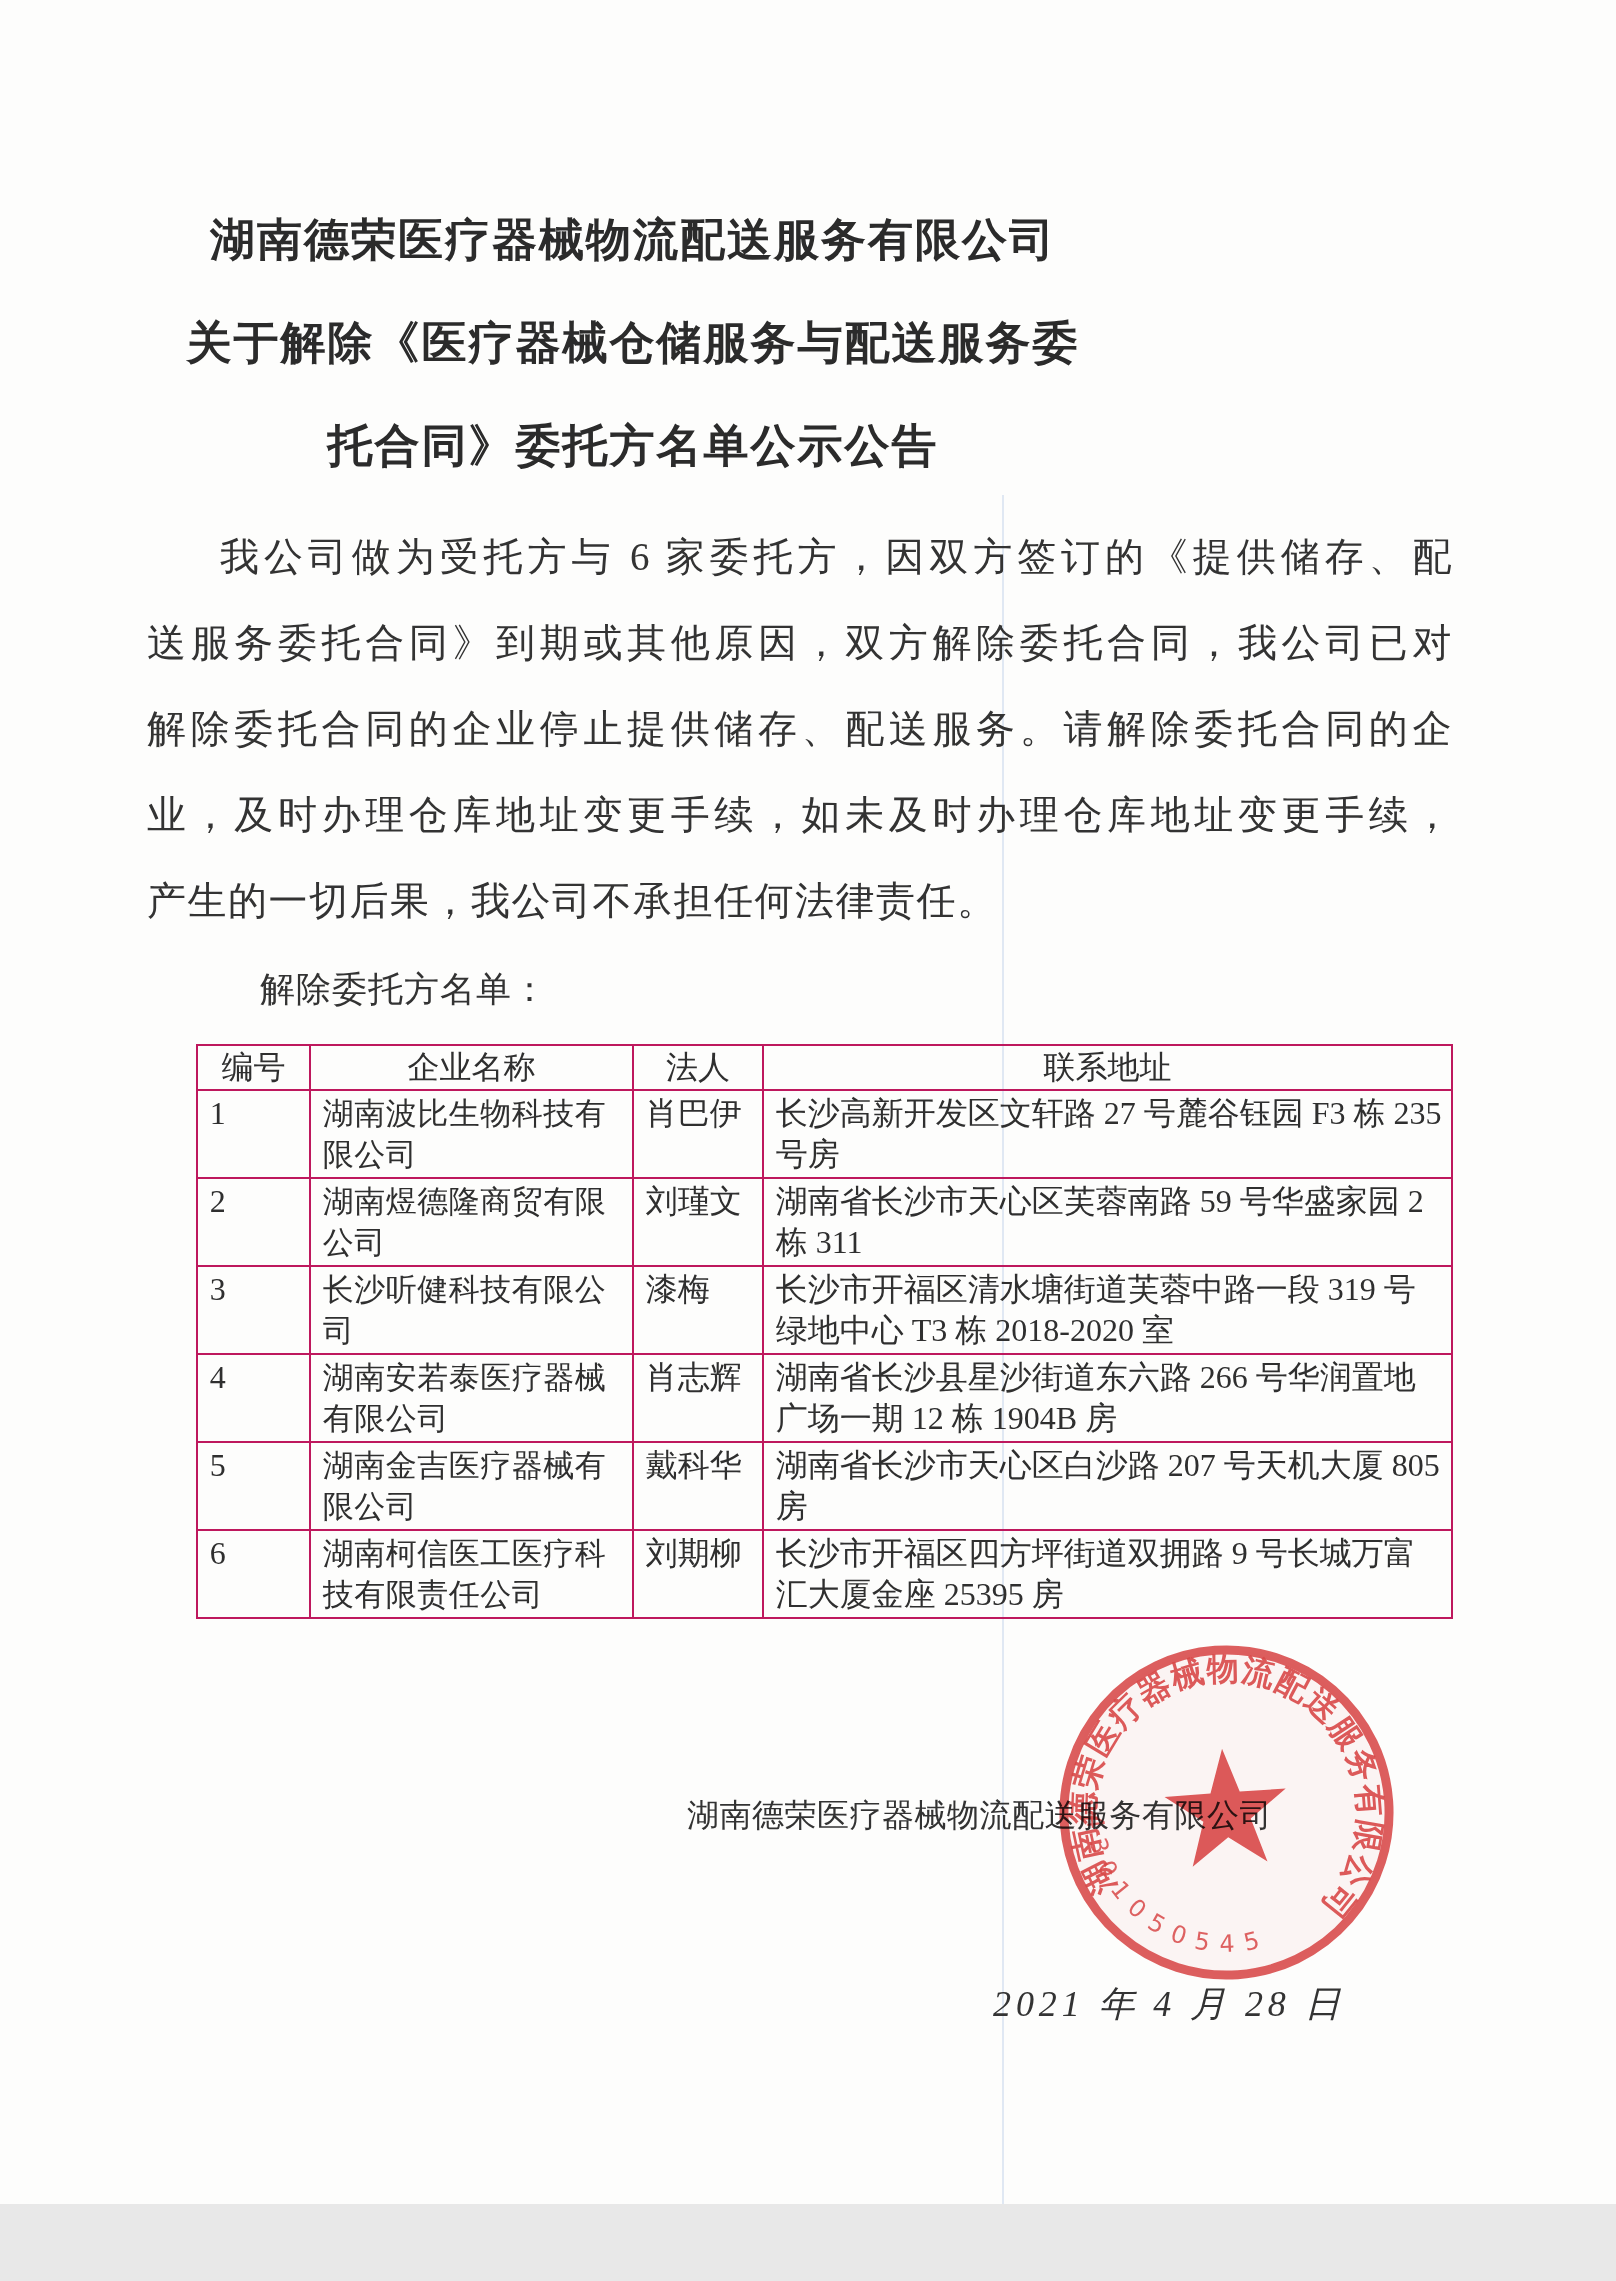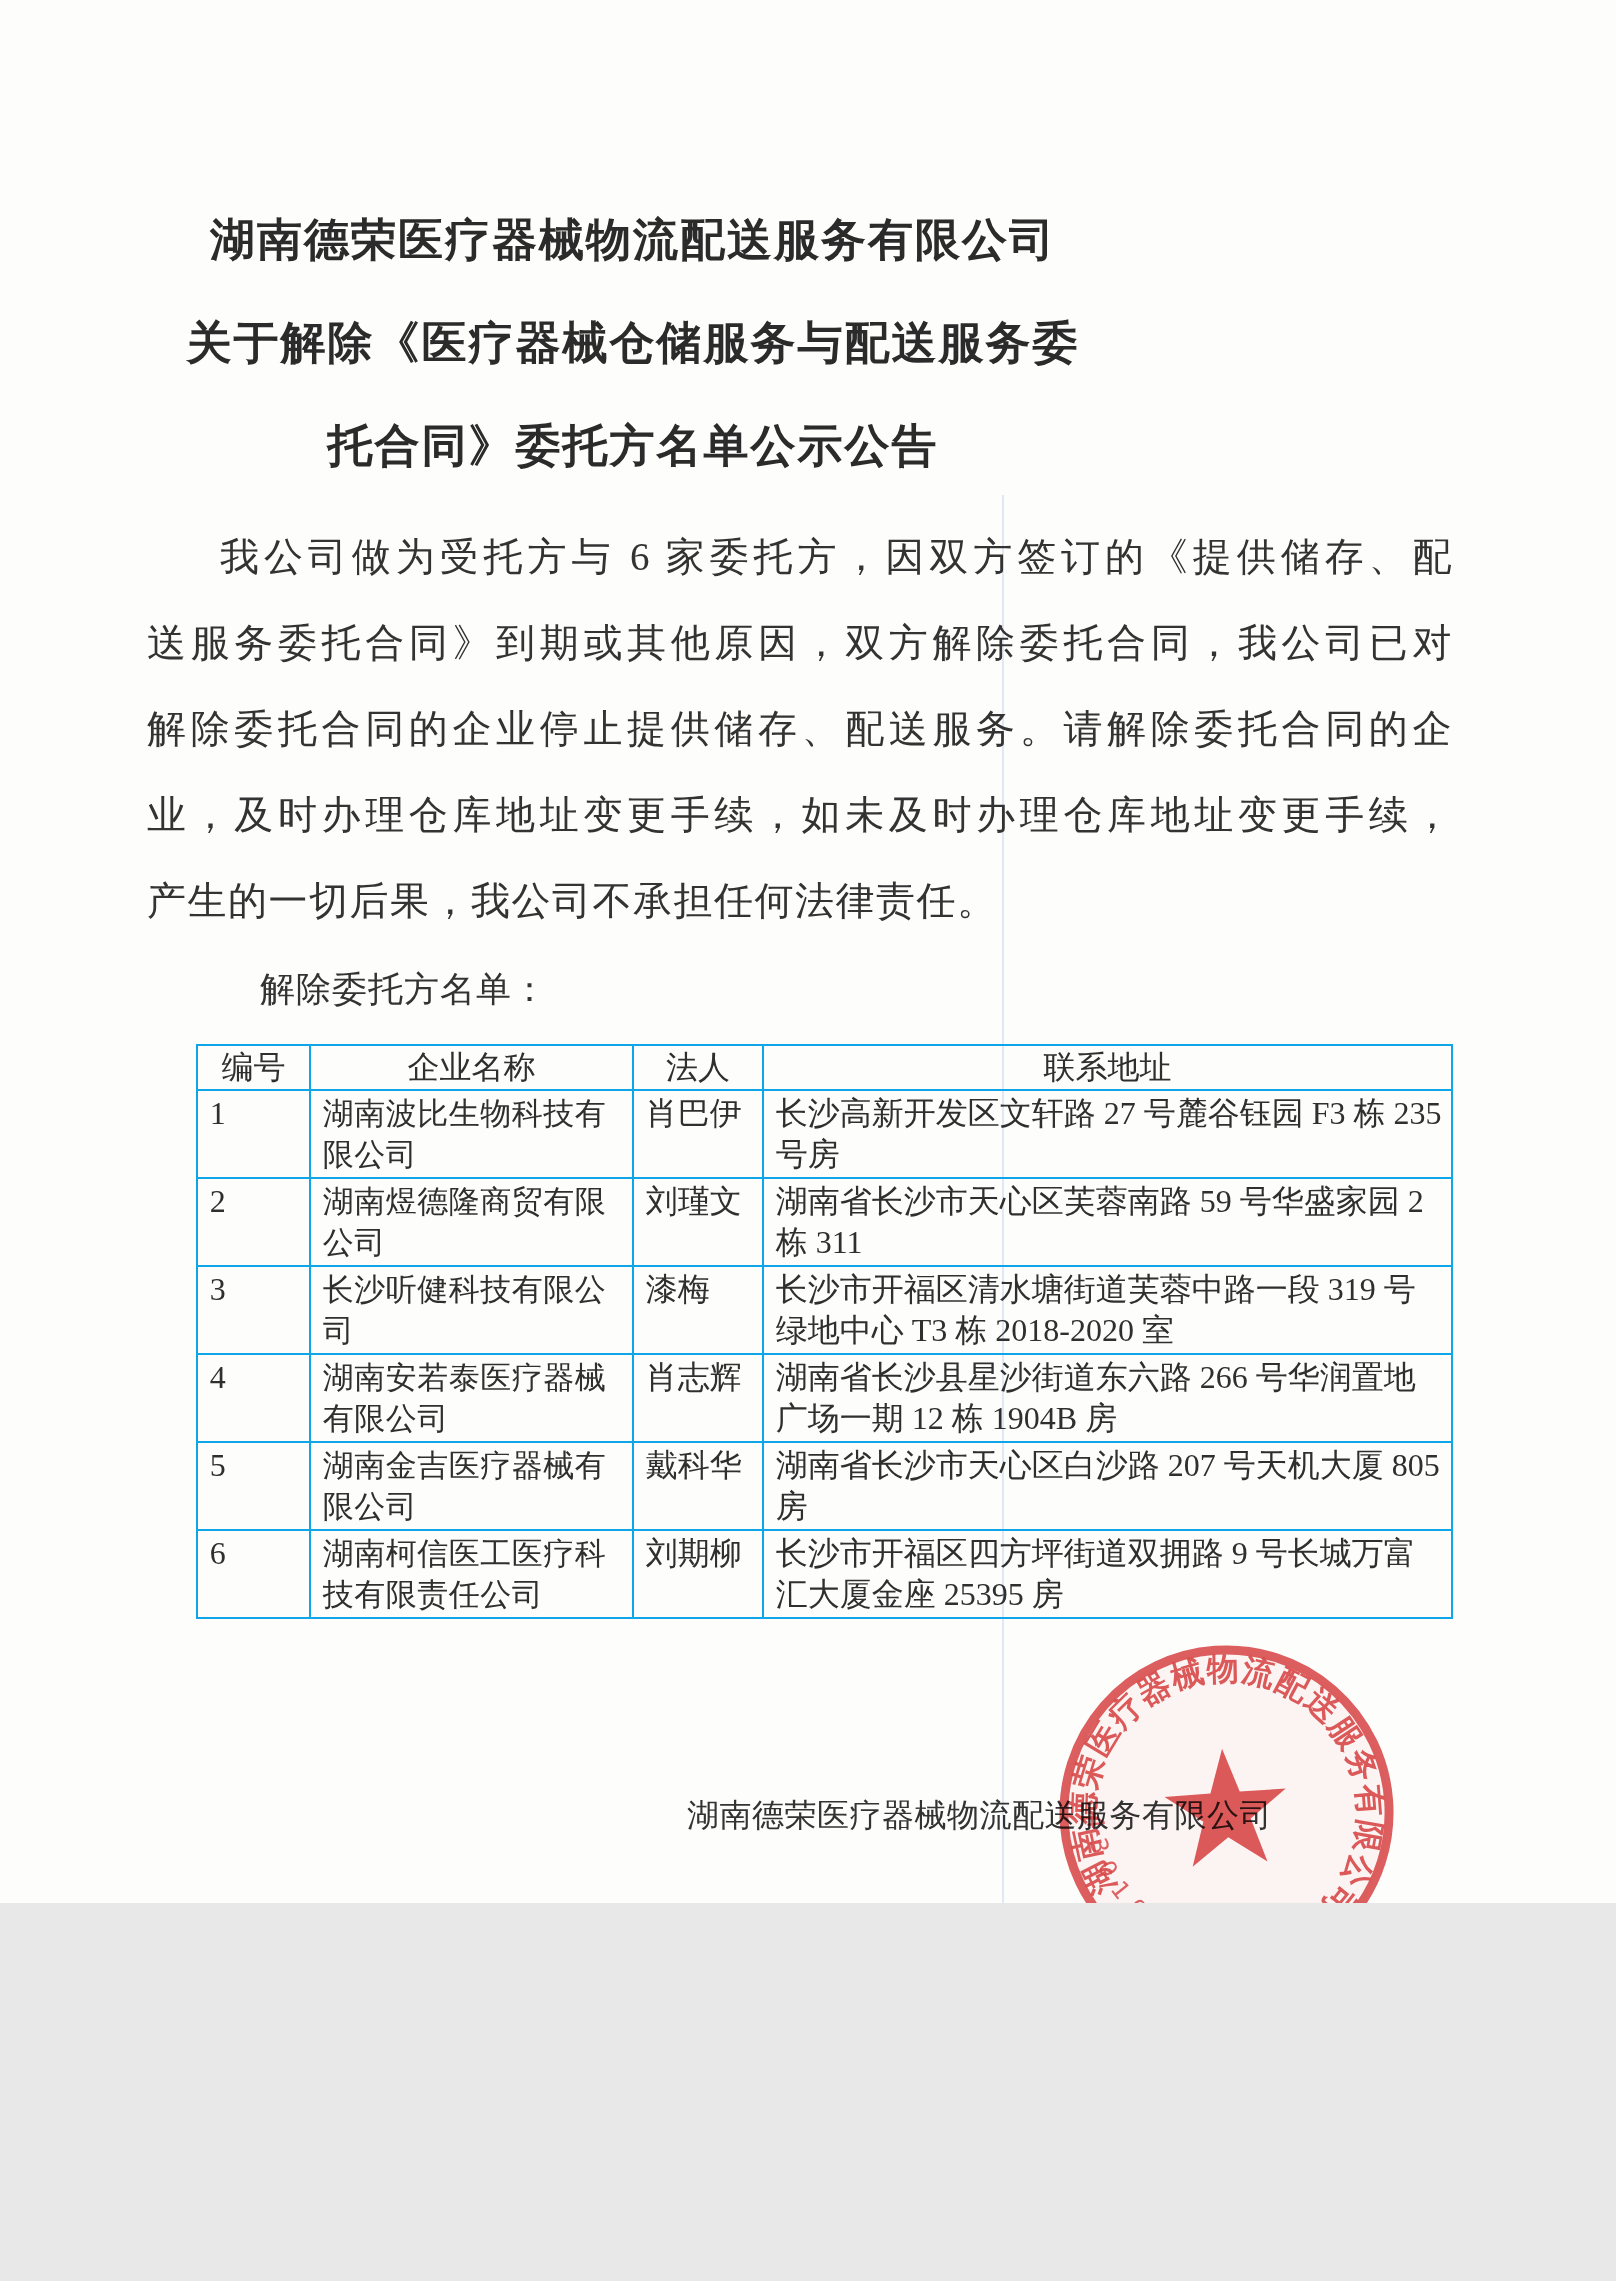--- a/index.html
+++ b/index.html
@@ -1,18 +1,18 @@
 <!DOCTYPE html>
 <html><head>
 <meta charset="utf-8">
 <style>
   html,body{margin:0;padding:0;background:#e8e8e8;}
   .page{
     position:relative;
-    width:1616px;height:1903px;
+    width:1616px;height:2204px;
     margin:0 auto;
     background:#fdfdfc;
     overflow:hidden;
     font-family:"Liberation Serif","DejaVu Serif",serif;
     color:#2e2e2e;
   }
   
   .streak{
     position:absolute;left:1002px;top:495px;width:2px;height:1787px;
     background:rgba(125,160,215,0.22);
@@ -32,21 +32,21 @@
   .list-label{
     position:absolute;left:249px;top:966px;
     font-size:35px;letter-spacing:1px;color:#333;margin-left:11px;
   }
   table.roster{
     position:absolute;left:196px;top:1044px;
     width:1256px;border-collapse:collapse;table-layout:fixed;
     font-size:32px;color:#2f2f2f;
   }
   table.roster th, table.roster td{
-    border:2px solid #0ea5e9;
+    border:2px solid #be185d;
     vertical-align:top;
     line-height:41px;
     padding:2px 7.8px 2px 11.8px;
     font-weight:normal;
     overflow:hidden;
   }
   table.roster th{height:43px;text-align:center;vertical-align:middle;padding:0 3.9px;}
   table.roster td{height:82px;}
   td.c-id{padding-left:13.7px;}
   td.c-company{padding-left:23.5px;font-size:31px;letter-spacing:0.5px;}

